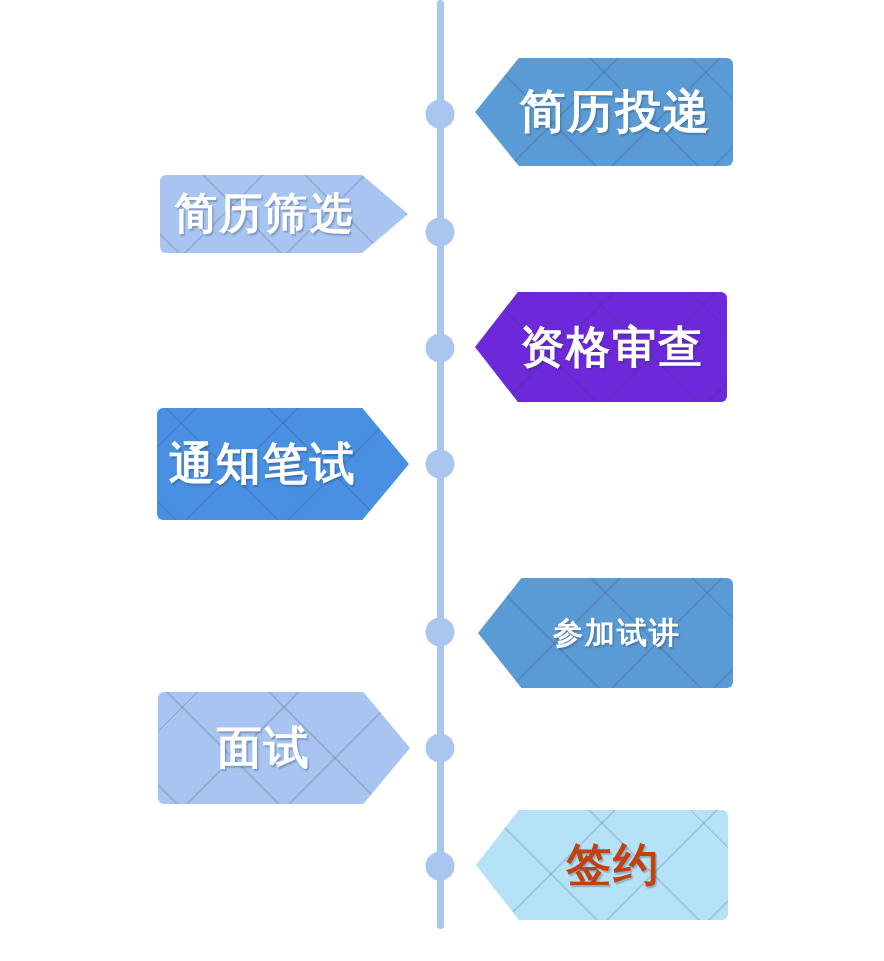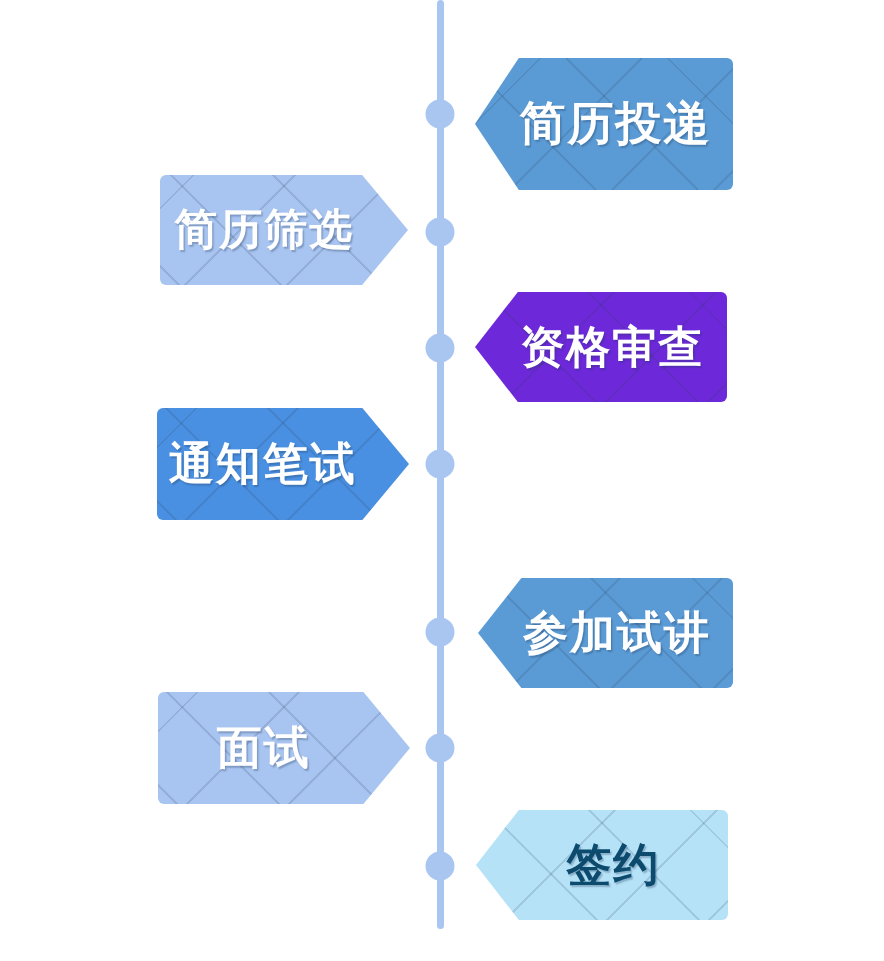--- a/index.html
+++ b/index.html
@@ -113,57 +113,57 @@
       <div class="timeline-dot" style="top: 114px; background: rgb(169, 198, 240);"></div>
       <div class="timeline-dot" style="top: 232px; background: rgb(169, 198, 240);"></div>
       <div class="timeline-dot" style="top: 348px; background: rgb(169, 198, 240);"></div>
       <div class="timeline-dot" style="top: 464px; background: rgb(169, 198, 240);"></div>
       <div class="timeline-dot" style="top: 632px; background: rgb(169, 198, 240);"></div>
       <div class="timeline-dot" style="top: 748px; background: rgb(169, 198, 240);"></div>
       <div class="timeline-dot" style="top: 866px; background: rgb(169, 198, 240);"></div>
     </div>
 
   <div id="steps-layer">
-      <div class="step notch-left" style="left: 475px; top: 58px; width: 258px; height: 132px;">
+      <div class="step notch-left" style="left: 475px; top: 58px; width: 258px; height: 108px;">
         <div class="body" style="background: rgb(91, 155, 213);">
           <div class="hatch"></div>
           <div class="label" style="font-size: 46px; color: rgb(255, 255, 255);">简历投递</div>
         </div>
       </div>
-      <div class="step point-right" style="left: 160px; top: 175px; width: 248px; height: 110px;">
+      <div class="step point-right" style="left: 160px; top: 175px; width: 248px; height: 78px;">
         <div class="body" style="background: rgb(168, 196, 240);">
           <div class="hatch"></div>
           <div class="label" style="font-size: 43px; color: rgb(255, 255, 255);">简历筛选</div>
         </div>
       </div>
       <div class="step notch-left" style="left: 475px; top: 292px; width: 252px; height: 110px;">
         <div class="body" style="background: #6d28d9;">
           <div class="hatch"></div>
           <div class="label" style="font-size: 44px; color: rgb(255, 255, 255);">资格审查</div>
         </div>
       </div>
       <div class="step point-right" style="left: 157px; top: 408px; width: 252px; height: 112px;">
         <div class="body" style="background: rgb(74, 144, 226);">
           <div class="hatch"></div>
           <div class="label" style="font-size: 45px; color: rgb(255, 255, 255);">通知笔试</div>
         </div>
       </div>
       <div class="step notch-left" style="left: 478px; top: 578px; width: 255px; height: 110px;">
         <div class="body" style="background: rgb(91, 155, 213);">
           <div class="hatch"></div>
-          <div class="label" style="font-size: 45px; color: rgb(255, 255, 255);">参加试讲</div>
+          <div class="label" style="font-size: 30px; color: rgb(255, 255, 255);">参加试讲</div>
         </div>
       </div>
       <div class="step point-right" style="left: 158px; top: 692px; width: 252px; height: 112px; text-align: center;">
         <div class="body" style="background: rgb(168, 196, 240);">
           <div class="hatch"></div>
           <div class="label" style="font-size: 45px; color: rgb(255, 255, 255);">面试</div>
         </div>
       </div>
       <div class="step notch-left" style="left: 476px; top: 810px; width: 252px; height: 110px;">
         <div class="body" style="background: rgb(182, 226, 248);">
           <div class="hatch"></div>
-          <div class="label" style="font-size: 45px; color: #0c4a6e;">签约</div>
+          <div class="label" style="font-size: 45px; color: #c2410c;">签约</div>
         </div>
       </div>
     </div>
 
 </div>
 
 </body></html>

